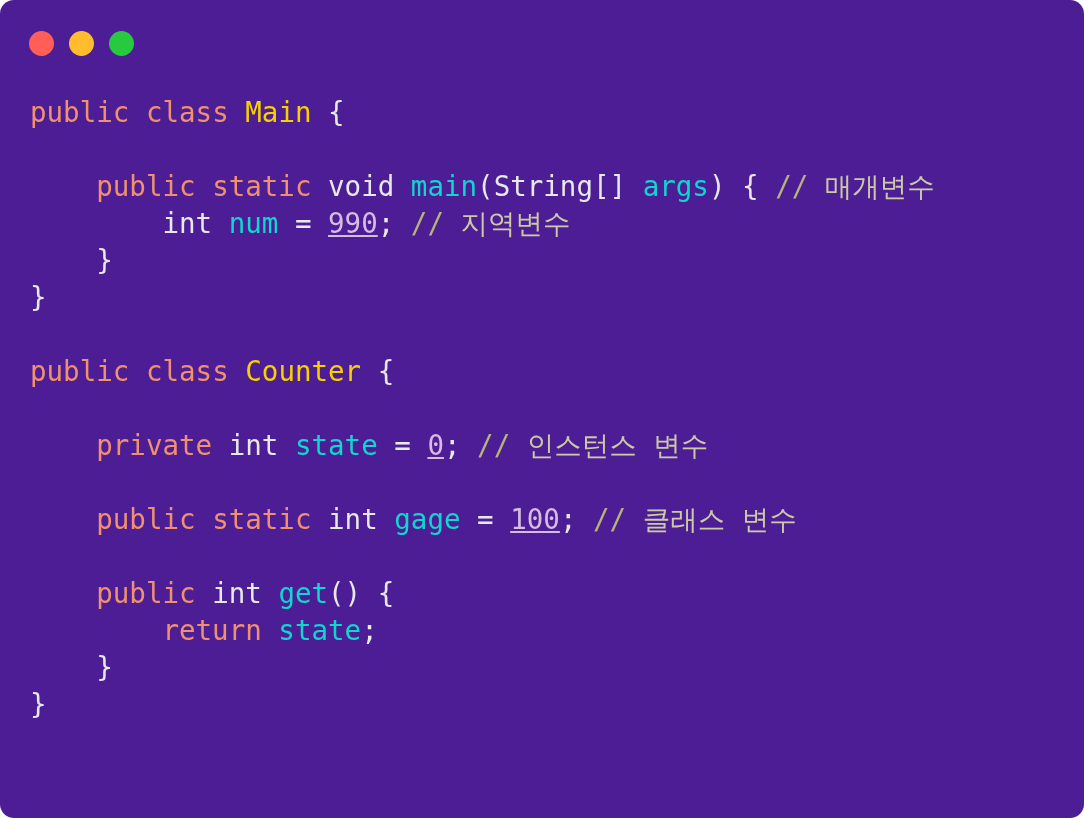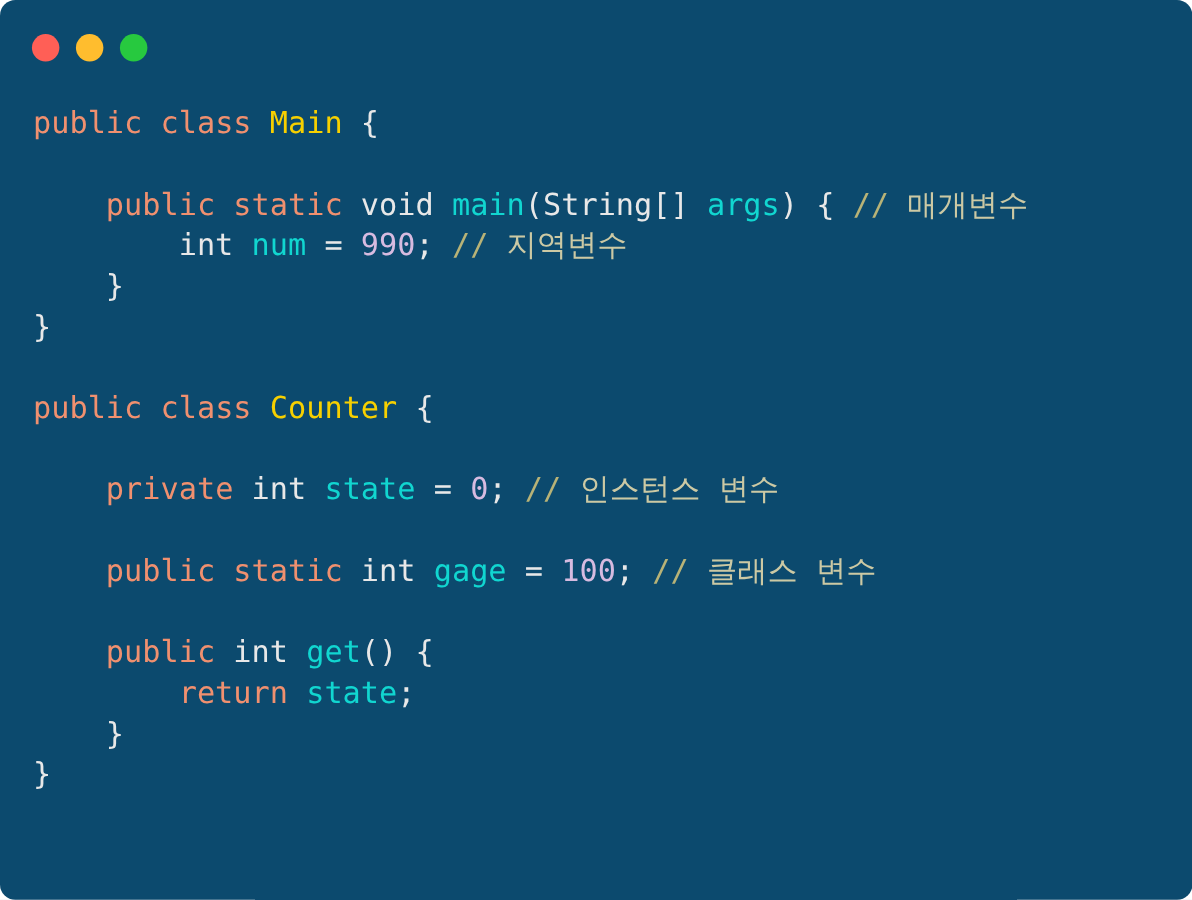--- a/index.html
+++ b/index.html
@@ -12,21 +12,21 @@
     overflow: hidden;
   }
 
   #code-window {
     position: absolute;
     left: 0;
     top: 0;
     width: 1084px;
     height: 818px;
     box-sizing: border-box;
-    background: #0c4a6e;
+    background: #4c1d95;
     border-radius: 14px;
     overflow: hidden;
   }
 
   #titlebar {
     position: absolute;
     left: 0;
     top: 0;
     width: 100%;
     height: 76px;
@@ -64,21 +64,21 @@
     letter-spacing: 0px;
     font-weight: 400;
   }
 
   .ln { display: block; min-height: 37px; }
 
   
   .kw   { color: #f0906f; }   
   .cls  { color: #f7d000; }   
   .fn   { color: #11d6d0; }   
-  .num  { color: #d7bbe0; }   
+  .num  { color: #d7bbe0; text-decoration: underline; }   
   .cmt  { color: #b8b377; }   
   .cmt-txt { color: #ccc9a4; margin-top: 14px; }
   .pl   { color: #e8e8e8; }   
 </style>
 </head>
 <body>
 
 <div id="code-window">
 
   <div id="titlebar">

